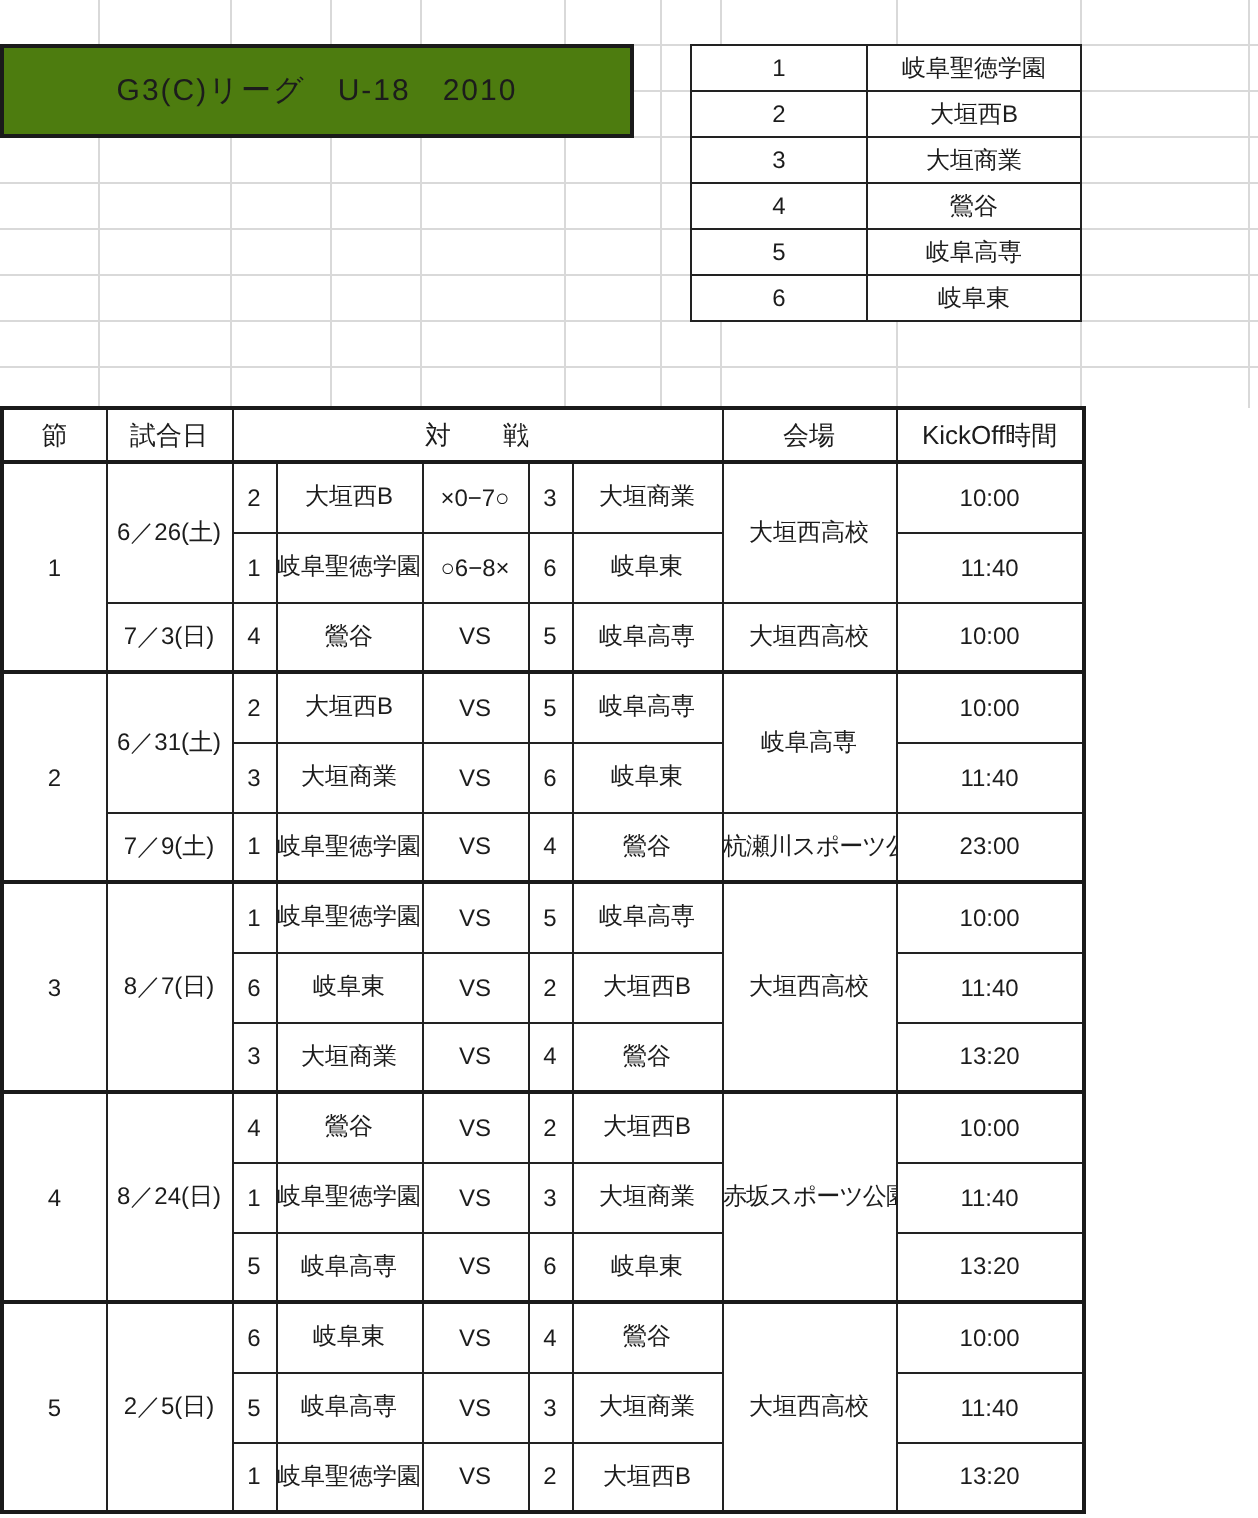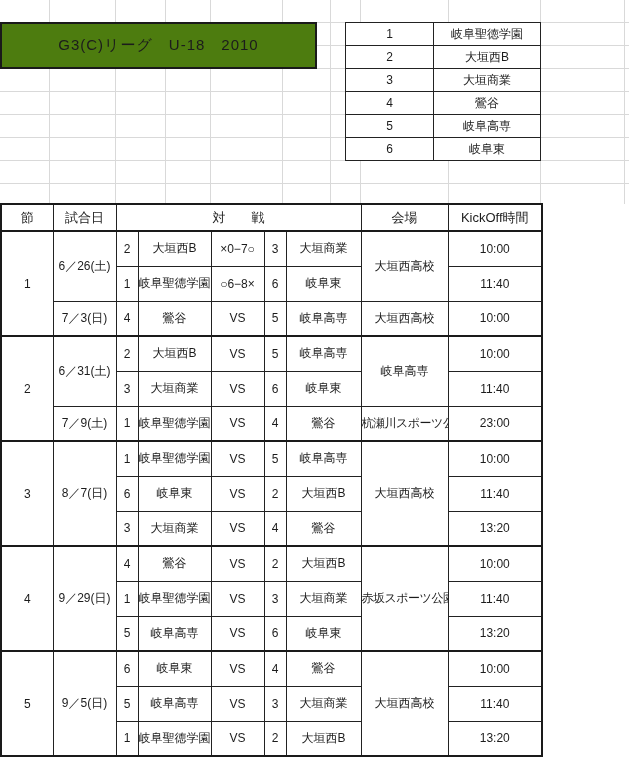--- a/index.html
+++ b/index.html
@@ -204,21 +204,21 @@
         <td>3</td>
         <td>大垣商業</td>
         <td>VS</td>
         <td>4</td>
         <td>鶯谷</td>
         <td>13:20</td>
       </tr>
 
       <tr class="rs">
         <td rowspan="3">4</td>
-        <td rowspan="3">9／29(日)</td>
+        <td rowspan="3">8／24(日)</td>
         <td>4</td>
         <td>鶯谷</td>
         <td>VS</td>
         <td>2</td>
         <td>大垣西B</td>
         <td rowspan="3" class="shrink">赤坂スポーツ公園</td>
         <td>10:00</td>
       </tr>
       <tr>
         <td>1</td>
@@ -232,21 +232,21 @@
         <td>5</td>
         <td>岐阜高専</td>
         <td>VS</td>
         <td>6</td>
         <td>岐阜東</td>
         <td>13:20</td>
       </tr>
 
       <tr class="rs">
         <td rowspan="3">5</td>
-        <td rowspan="3">9／5(日)</td>
+        <td rowspan="3">2／5(日)</td>
         <td>6</td>
         <td>岐阜東</td>
         <td>VS</td>
         <td>4</td>
         <td>鶯谷</td>
         <td rowspan="3">大垣西高校</td>
         <td>10:00</td>
       </tr>
       <tr>
         <td>5</td>

